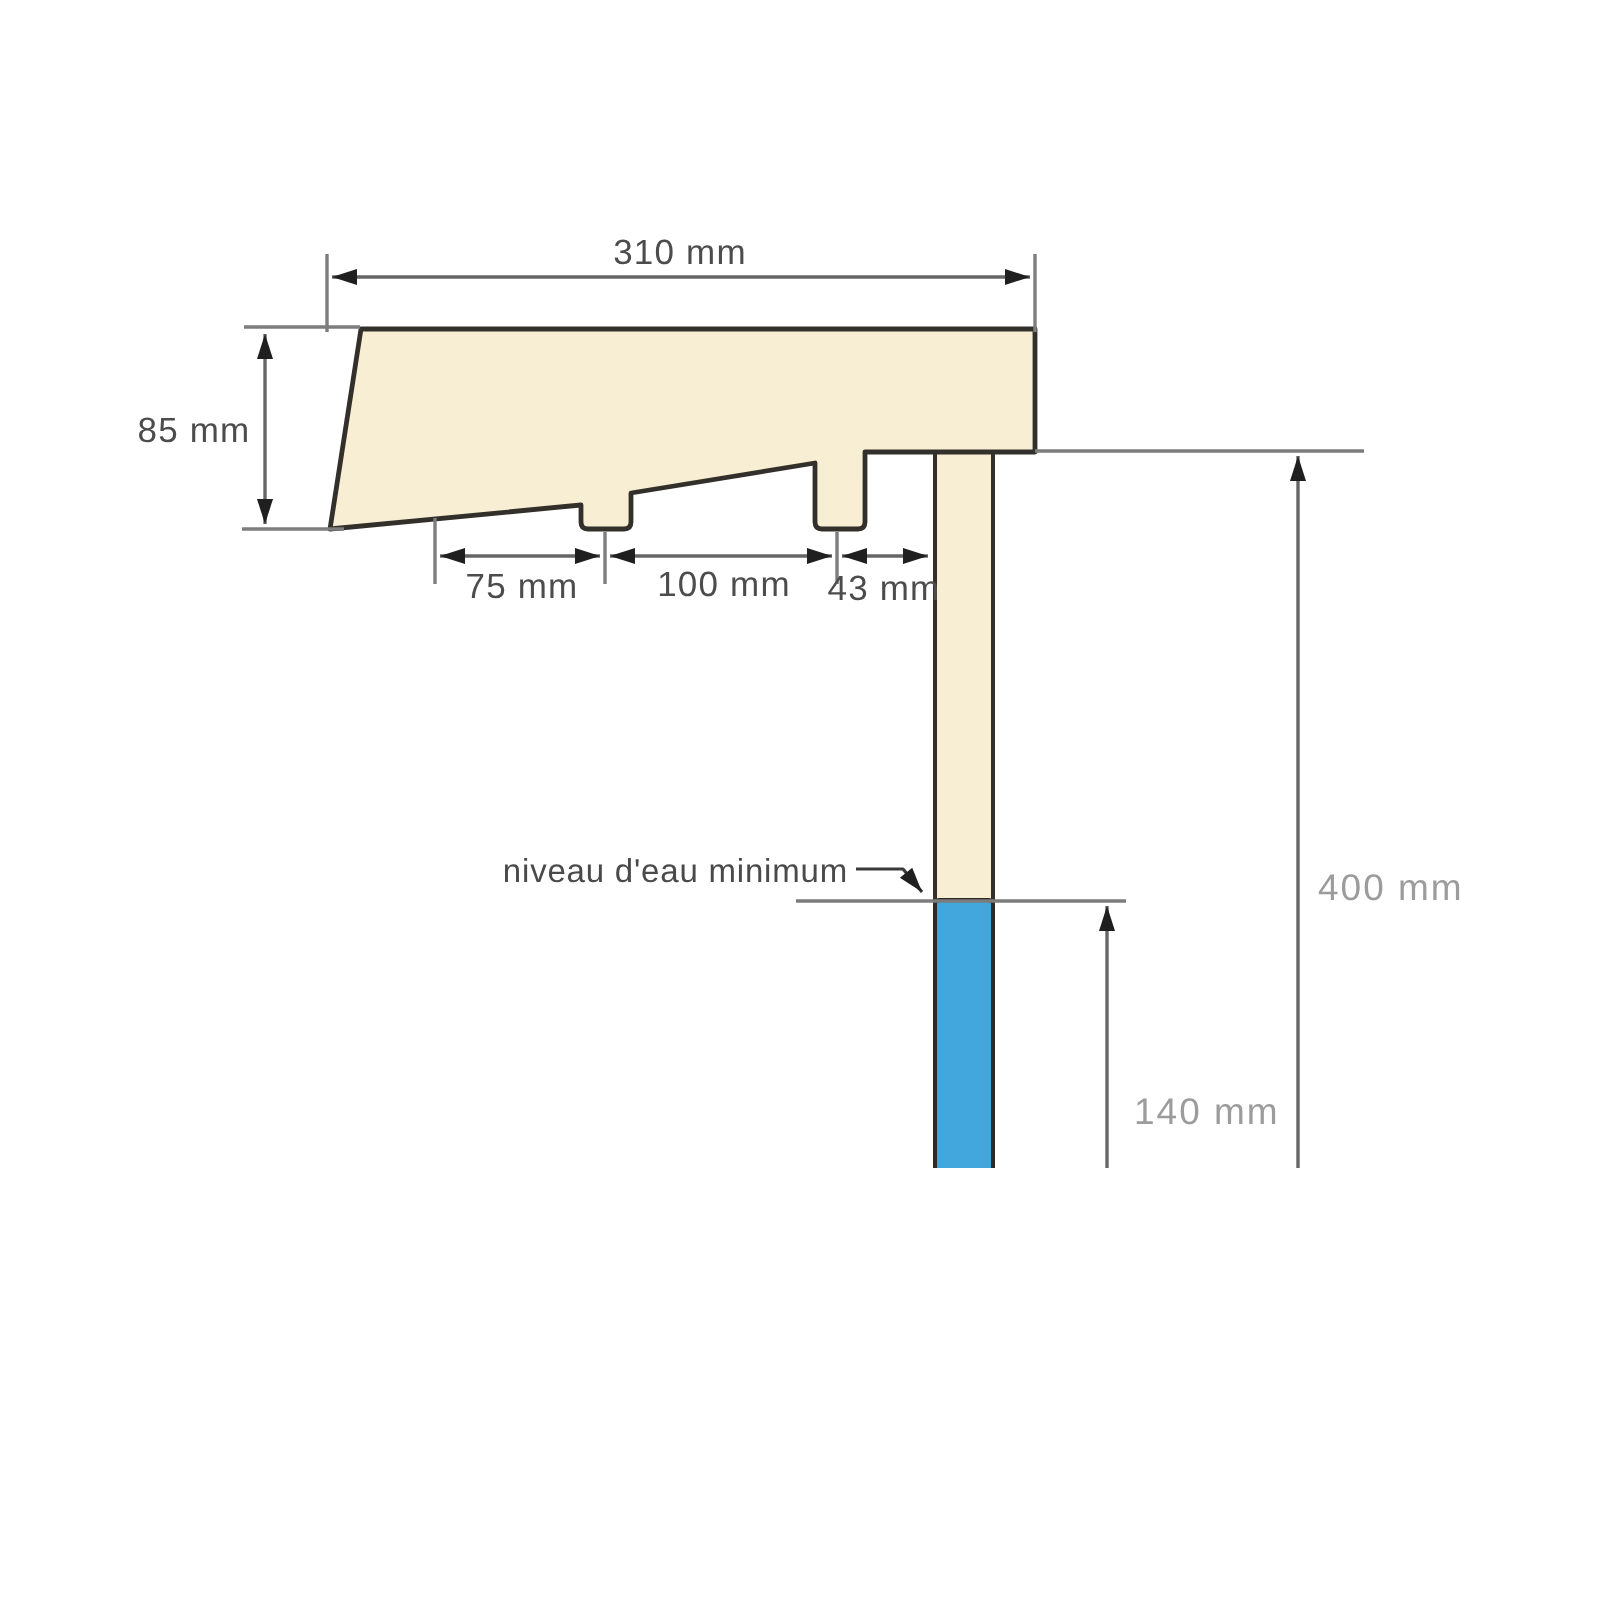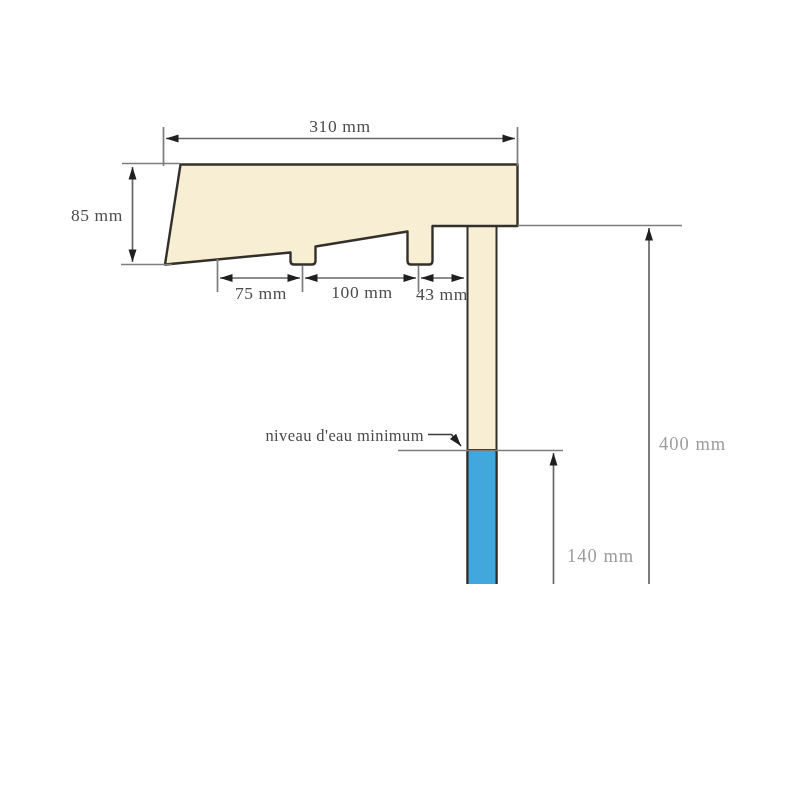--- a/index.html
+++ b/index.html
@@ -1,21 +1,21 @@
 <!DOCTYPE html>
 <html><head>
 <meta charset="utf-8">
 <style>
   html, body { margin: 0; padding: 0; background: #ffffff; }
   .canvas {
     position: relative;
     width: 800px;
     height: 584px;
     background: #ffffff;
-    font-family: Liberation Serif, serif;
+    font-family: Liberation Sans, sans-serif;
     overflow: hidden;
   }
   svg { display: block; }
   .outline {
     stroke: #33302b;
     stroke-width: 2.4;
     stroke-linejoin: round;
     stroke-linecap: round;
   }
   .wall-stroke { stroke: #33302b; stroke-width: 2; }

